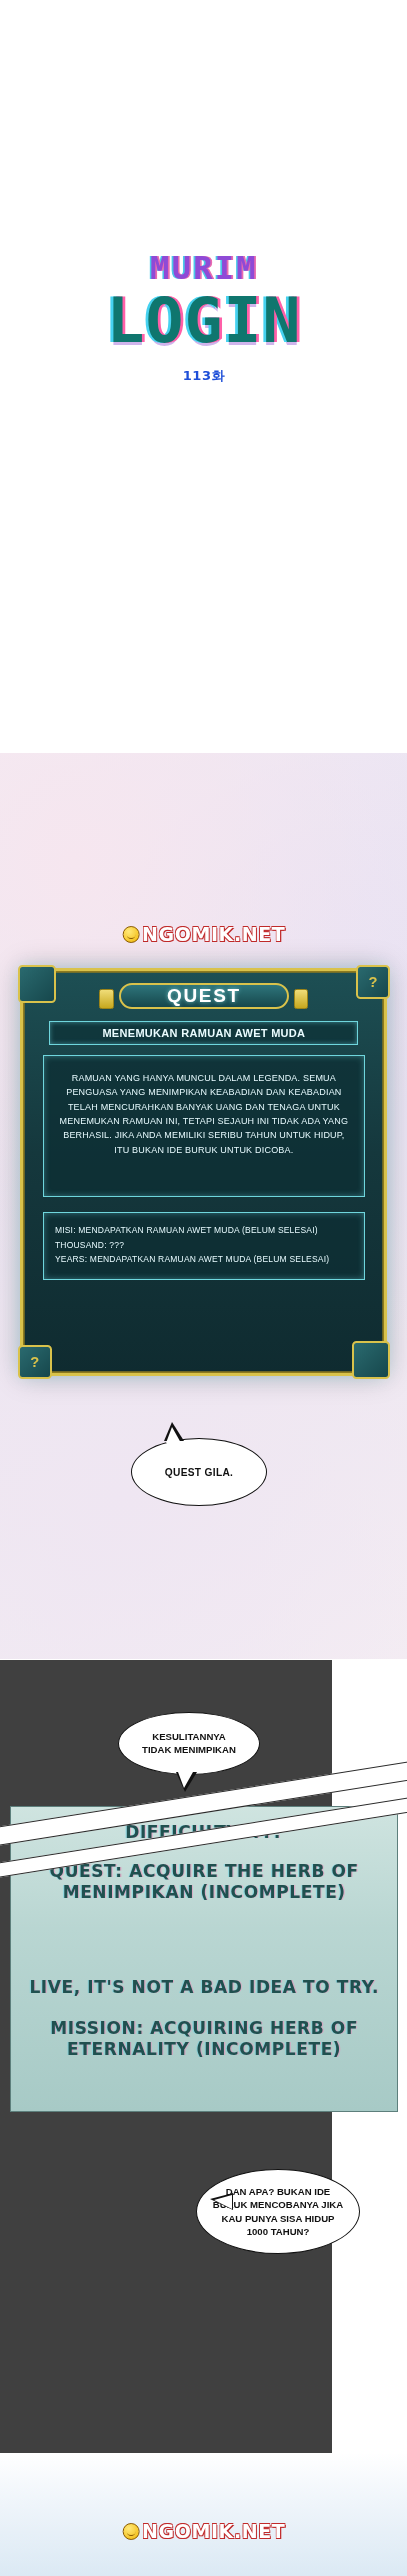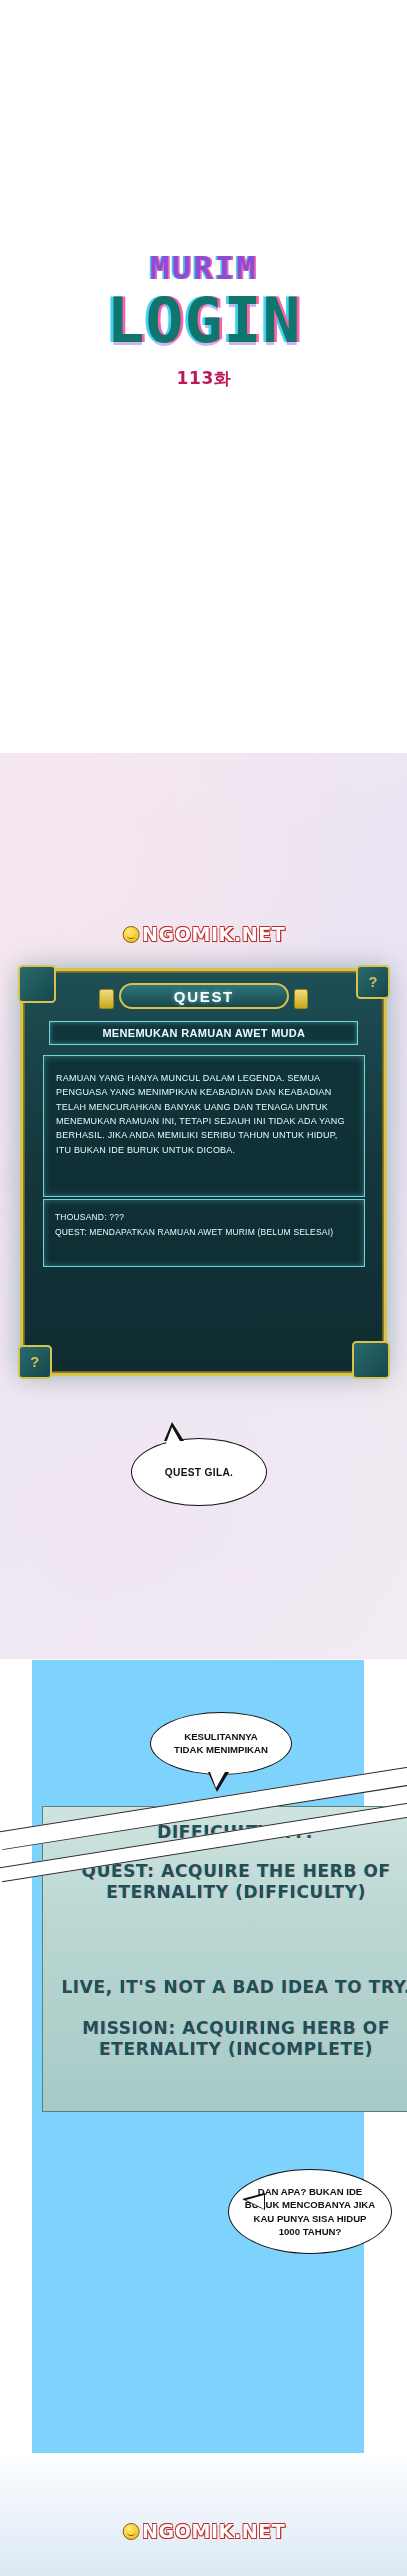--- a/index.html
+++ b/index.html
@@ -48,23 +48,23 @@
     letter-spacing: 1.1px;
     color: #0f766e;
     text-shadow:
       2.8px 0 0 #ff5fa8,
       -2.8px 0 0 #46d2f0,
       0 3.4px 0 rgba(120,40,200,.35);
   }
   .title-chapter {
     margin-top: 14.7px;
     font-family: "DejaVu Sans", sans-serif;
-    font-size: 17px;
-    font-weight: bold;
-    color: #be185d;
+    font-size: 13px;
+    font-weight: bold;
+    color: #1d4ed8;
     letter-spacing: 0.6px;
   }
 
   
   .panel-quest {
     position: absolute;
     left: 0; top: 753px;
     width: 408px; height: 906px;
     background:
       radial-gradient(circle at 18% 12%, #f6e6ef 0%, rgba(246,230,239,0) 48%),
@@ -156,21 +156,21 @@
     width: 170px;
     height: 26px;
     background: linear-gradient(180deg,#2e757b,#16474c);
     border: 2.3px solid #d9c24b;
     border-radius: 13px;
     display: flex;
     align-items: center;
     justify-content: center;
     color: #ffffff;
     font-weight: bold;
-    font-size: 15px;
+    font-size: 19px;
     letter-spacing: 1.7px;
     text-shadow: 0 0 4.5px rgba(160,255,255,.6);
   }
   .quest-header .deco {
     position: absolute;
     top: 3.4px;
     width: 14.7px; height: 20.4px;
     background: linear-gradient(180deg,#f0dd78,#c7a81e);
     border: 1.7px solid #9c8418;
     border-radius: 2.3px;
@@ -186,32 +186,32 @@
     box-shadow: 0 0 5.7px rgba(110,220,230,.5) inset;
     color: #eafcff;
     text-align: center;
     font-size: 11px;
     font-weight: bold;
     letter-spacing: 0.3px;
     padding: 5.1px 3.4px;
   }
 
   .quest-body {
-    margin: 0 auto 2px;
+    margin: 0 auto 15px;
     width: 96%;
     min-height: 142px;
     border: 1.7px solid #6fd6dd;
     background: rgba(12,46,51,.72);
     box-shadow: 0 0 6.8px rgba(110,220,230,.4) inset;
     color: #e8fbff;
     font-size: 9px;
     line-height: 1.6;
     letter-spacing: 0.2px;
     padding: 14.7px 12.5px;
-    text-align: left;
+    text-align: center;
   }
 
   .quest-stats {
     margin: 0 auto;
     width: 96%;
     min-height: 68px;
     border: 1.7px solid #6fd6dd;
     background: rgba(12,46,51,.72);
     box-shadow: 0 0 6.8px rgba(110,220,230,.4) inset;
     color: #e8fbff;
@@ -257,22 +257,21 @@
     border-left: 6.2px solid transparent;
     border-right: 9.6px solid transparent;
     border-bottom: 16px solid #fff;
   }
 
   
   .panel-glitch {
     position: absolute;
     left: 0; top: 1660px;
     width: 332px; height: 793px;
-    background: #7dd3fc;
-    margin-left: 32px;
+    background: #404040;
   }
   .bubble2 {
     position: absolute;
     left: 118px; top: 52px;
     width: 142px; height: 63px;
     background: #ffffff;
     border: 1.7px solid #111;
     border-radius: 50%;
     display: flex;
     flex-direction: column;
@@ -456,40 +455,41 @@
         <span class="deco l"></span>
         <span>QUEST</span>
         <span class="deco r"></span>
       </div>
 
       <div class="quest-subtitle">MENEMUKAN RAMUAN AWET MUDA</div>
 
       <div class="quest-body">RAMUAN YANG HANYA MUNCUL DALAM LEGENDA. SEMUA PENGUASA YANG MENIMPIKAN KEABADIAN DAN KEABADIAN TELAH MENCURAHKAN BANYAK UANG DAN TENAGA UNTUK MENEMUKAN RAMUAN INI, TETAPI SEJAUH INI TIDAK ADA YANG BERHASIL. JIKA ANDA MEMILIKI SERIBU TAHUN UNTUK HIDUP, ITU BUKAN IDE BURUK UNTUK DICOBA.</div>
 
       <div class="quest-stats">
+        <div>MISI: MENDAPATKAN RAMUAN AWET MUDA (BELUM SELESAI)</div>
         <div>THOUSAND: ???</div>
-        <div>QUEST: MENDAPATKAN RAMUAN AWET MURIM (BELUM SELESAI)</div>
+        <div>YEARS: MENDAPATKAN RAMUAN AWET MUDA (BELUM SELESAI)</div>
       </div>
     </div>
 
     <div class="bubble1">
       <span>QUEST GILA.</span>
     </div>
   </div>
 
   <div class="panel-glitch">
 
     <div class="bubble2">
       <span>KESULITANNYA</span>
       <span>TIDAK MENIMPIKAN</span>
     </div>
 
     <div class="glitch-box">
       <div class="glitch-text gl1">DIFFICULTY: ???</div>
-      <div class="glitch-text gl2">QUEST: ACQUIRE THE HERB OF ETERNALITY (DIFFICULTY)</div>
+      <div class="glitch-text gl2">QUEST: ACQUIRE THE HERB OF MENIMPIKAN (INCOMPLETE)</div>
       <div class="glitch-text gl4">LIVE, IT'S NOT A BAD IDEA TO TRY.</div>
       <div class="glitch-text gl5">MISSION: ACQUIRING HERB OF ETERNALITY (INCOMPLETE)</div>
     </div>
 
     <div class="slash slash-a"></div>
     <div class="slash slash-b"></div>
 
     <div class="bubble3">
       <span>DAN APA? BUKAN IDE BURUK MENCOBANYA JIKA KAU PUNYA SISA HIDUP 1000 TAHUN?</span>
     </div>

